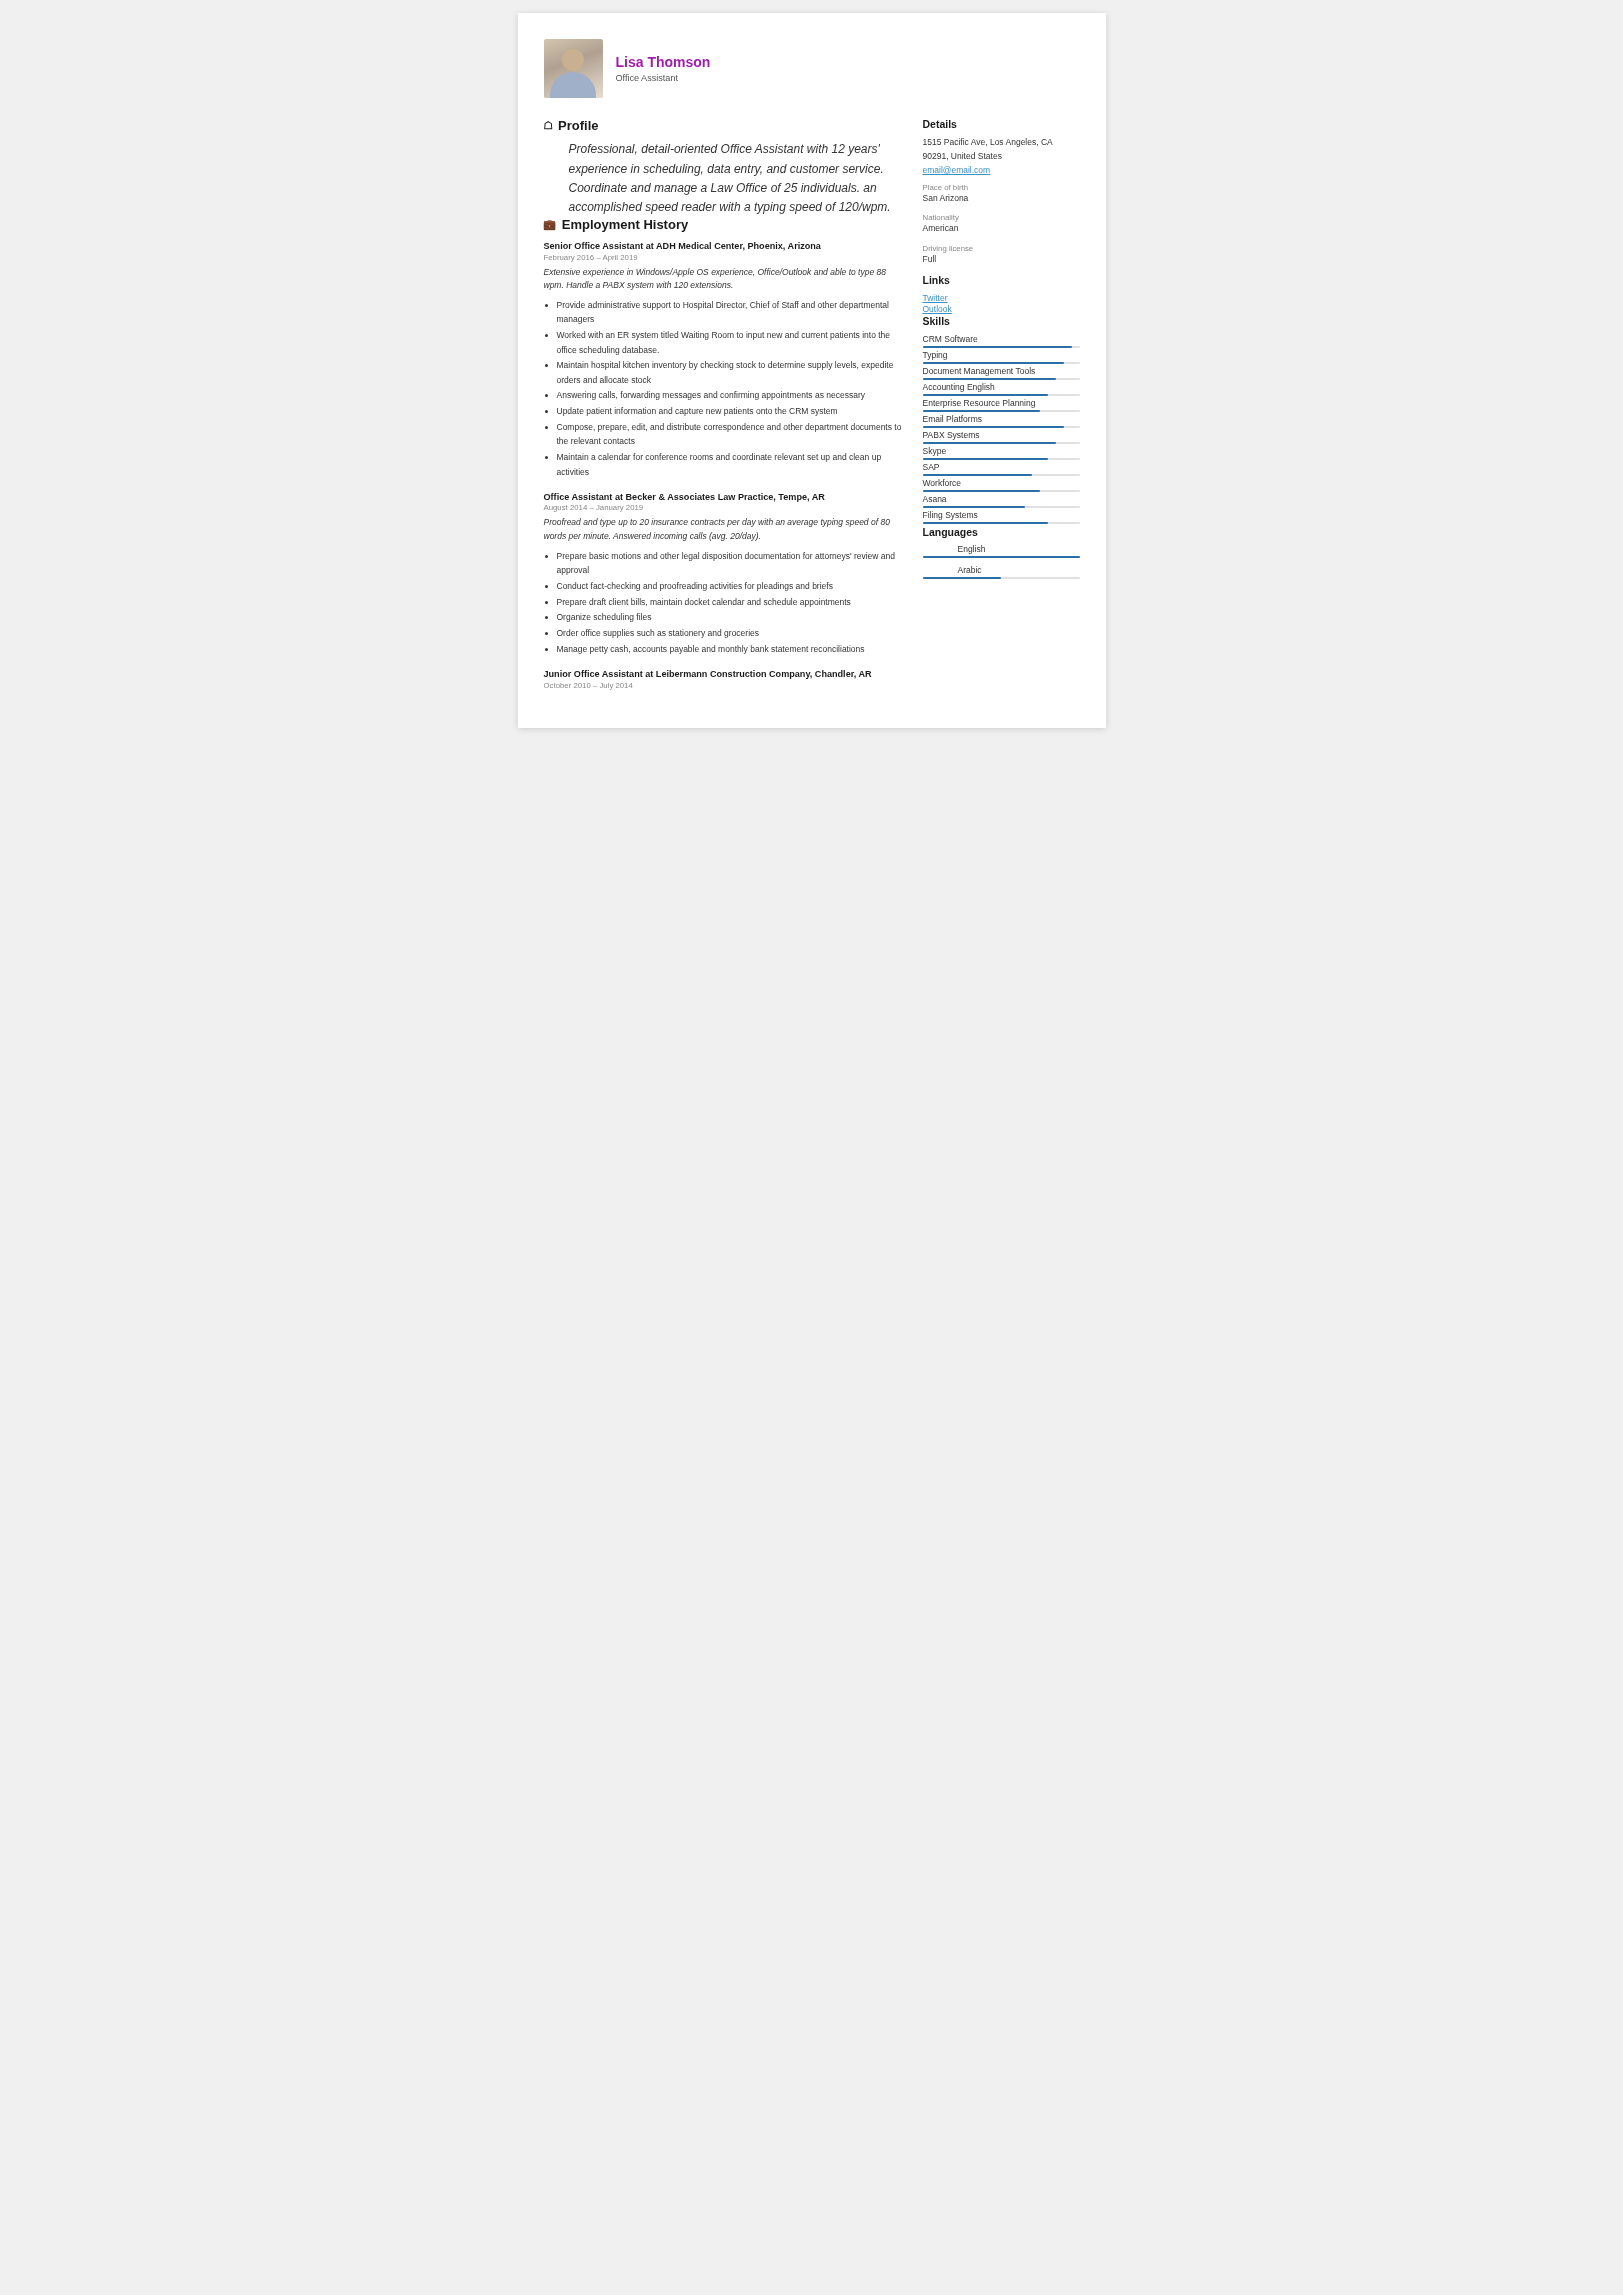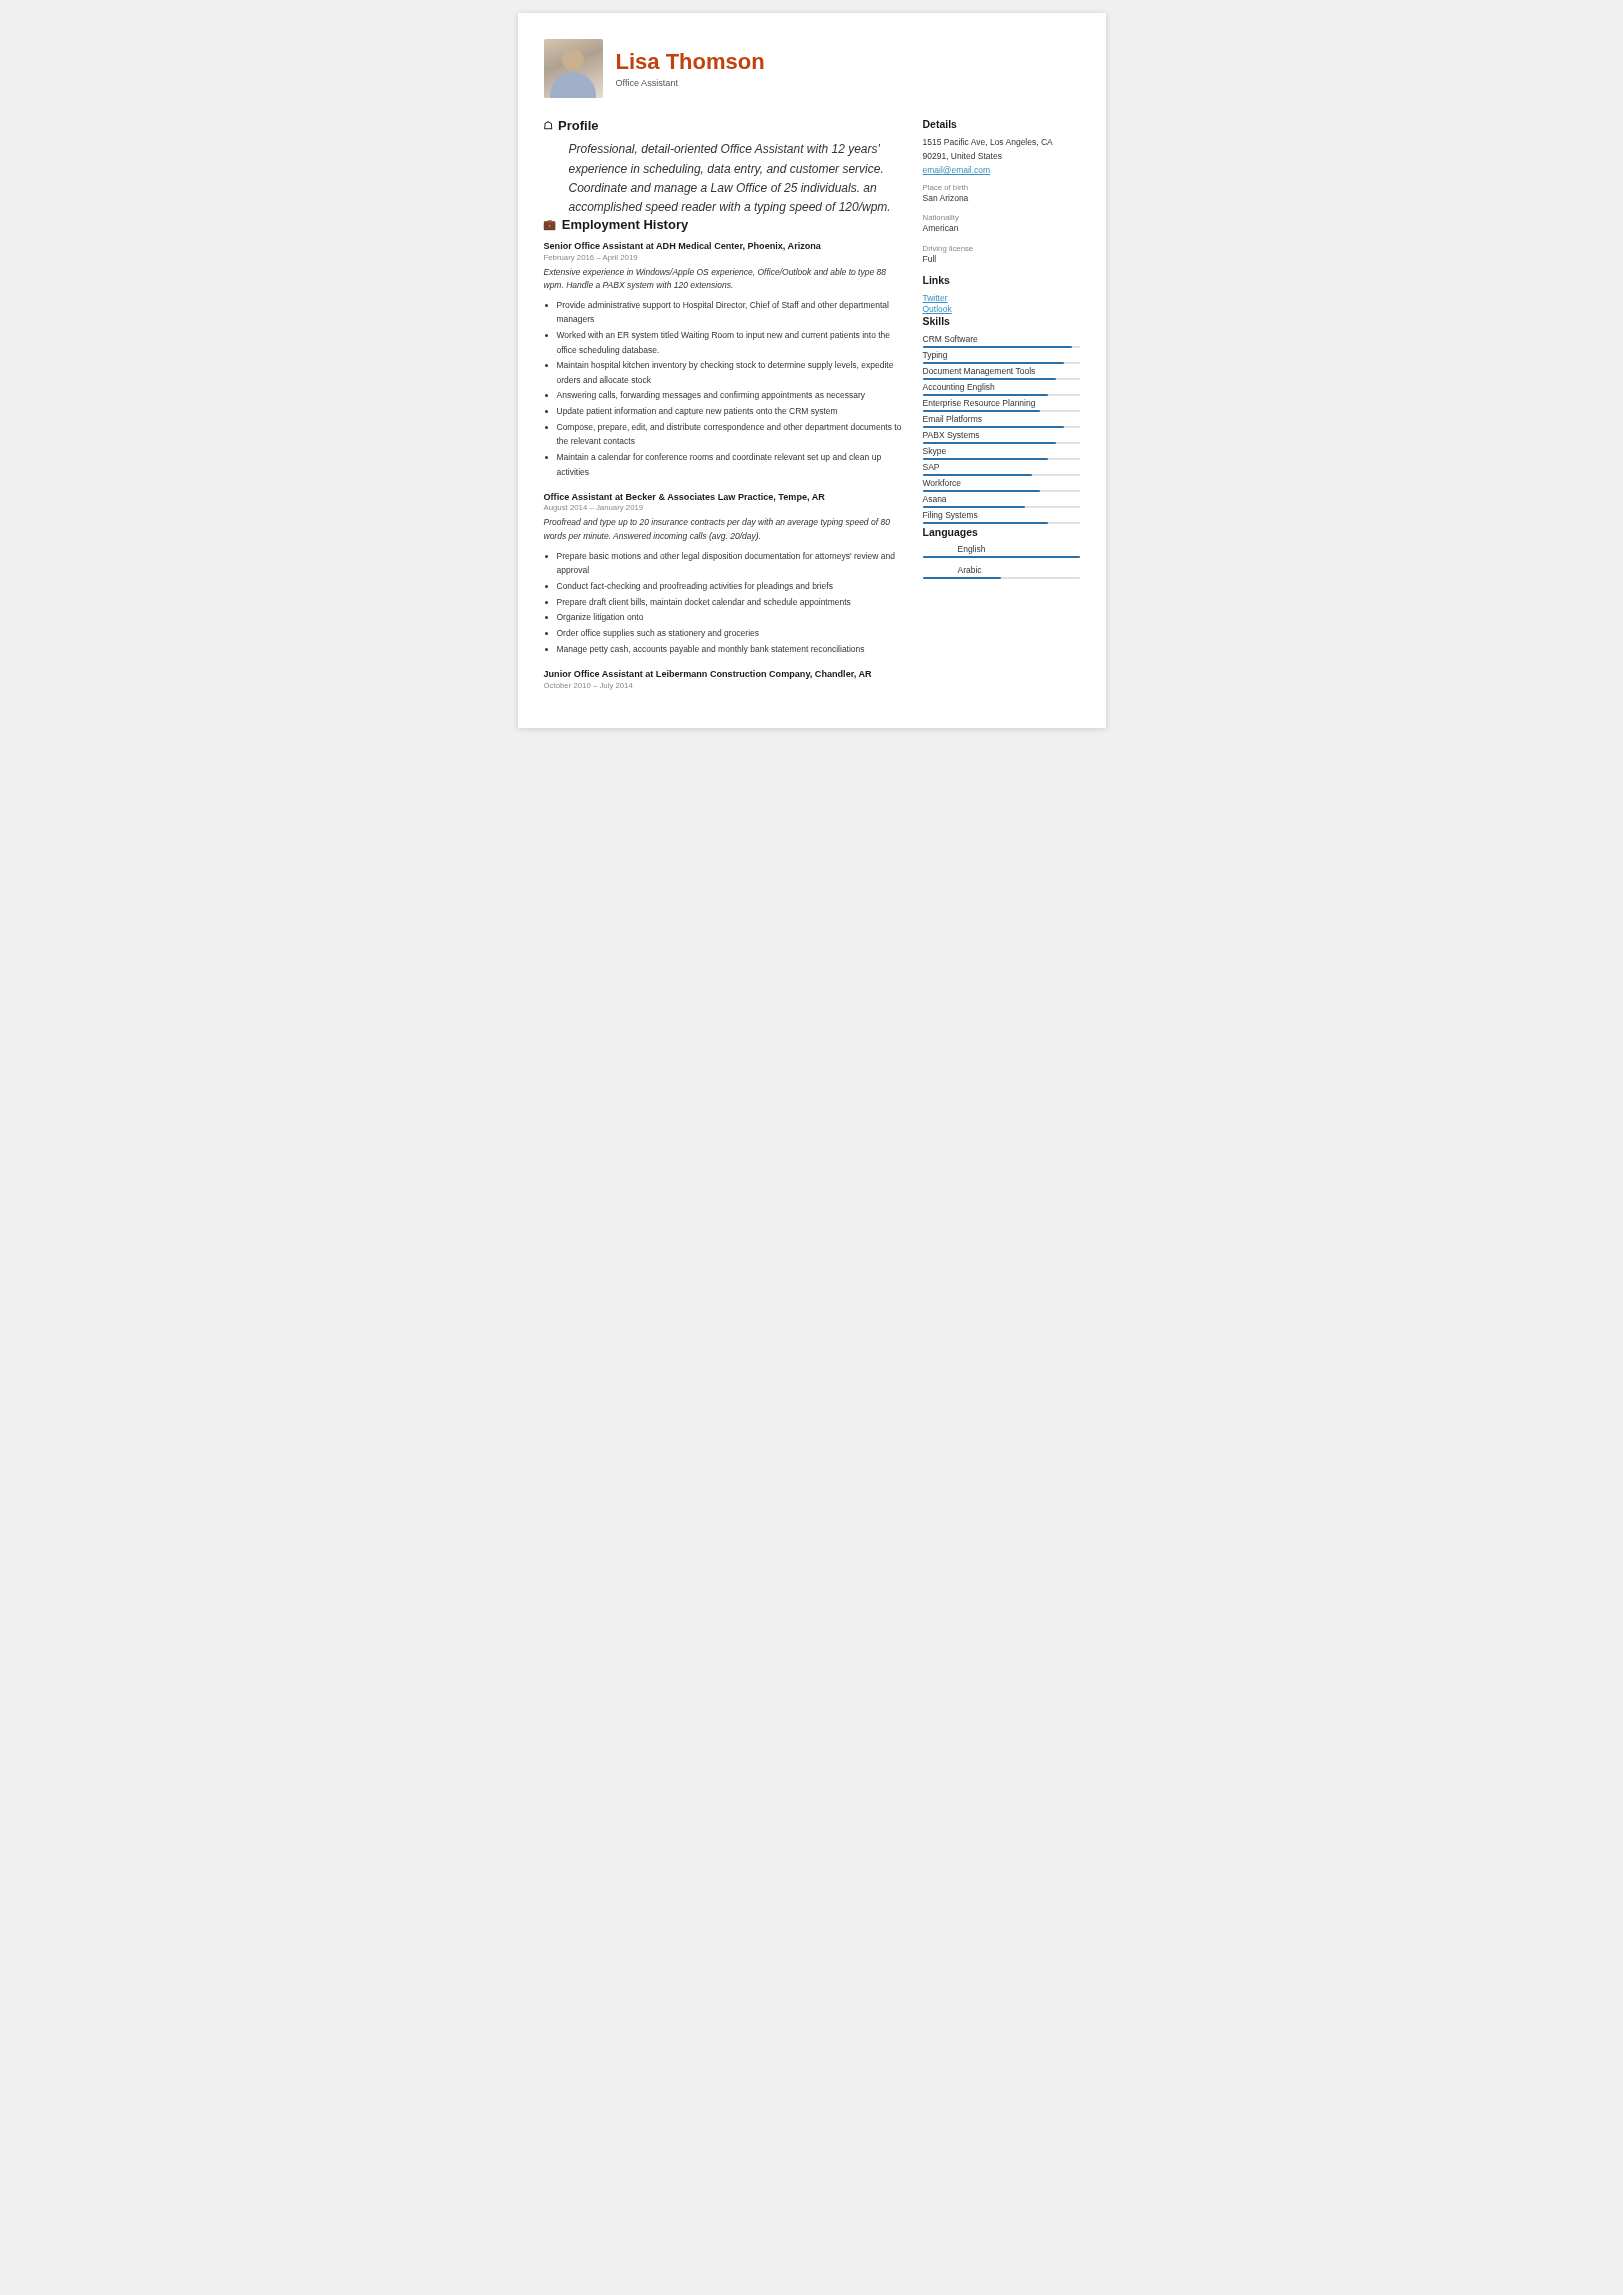--- a/index.html
+++ b/index.html
@@ -51,23 +51,23 @@
       content: '';
       position: absolute;
       bottom: 0;
       left: 6.5px;
       width: 46px;
       height: 26px;
       background: #a0b0c8;
       border-radius: 26px 26px 0 0;
     }
     .header-info h1 {
-      font-size: 22px;
+      font-size: 14px;
       font-weight: bold;
-      color: #c2410c;
+      color: #a21caf;
       margin-bottom: 3px;
     }
     .header-info .job-title {
       font-size: 9.1px;
       color: #555;
     }
     
     .content {
       display: flex;
       gap: 19.6px;
@@ -262,21 +262,21 @@
         </div>
 
         <div class="job">
           <div class="job-title-main">Office Assistant at Becker &amp; Associates Law Practice, Tempe, AR</div>
           <div class="job-date">August 2014 – January 2019</div>
           <div class="job-desc">Proofread and type up to 20 insurance contracts per day with an average typing speed of 80 words per minute. Answered incoming calls (avg. 20/day).</div>
           <ul class="job-bullets">
             <li>Prepare basic motions and other legal disposition documentation for attorneys' review and approval</li>
             <li>Conduct fact-checking and proofreading activities for pleadings and briefs</li>
             <li>Prepare draft client bills, maintain docket calendar and schedule appointments</li>
-            <li>Organize litigation onto</li>
+            <li>Organize scheduling files</li>
             <li>Order office supplies such as stationery and groceries</li>
             <li>Manage petty cash, accounts payable and monthly bank statement reconciliations</li>
           </ul>
         </div>
 
         <div class="job">
           <div class="job-title-main">Junior Office Assistant at Leibermann Construction Company, Chandler, AR</div>
           <div class="job-date">October 2010 – July 2014</div>
         </div>
       </div>

